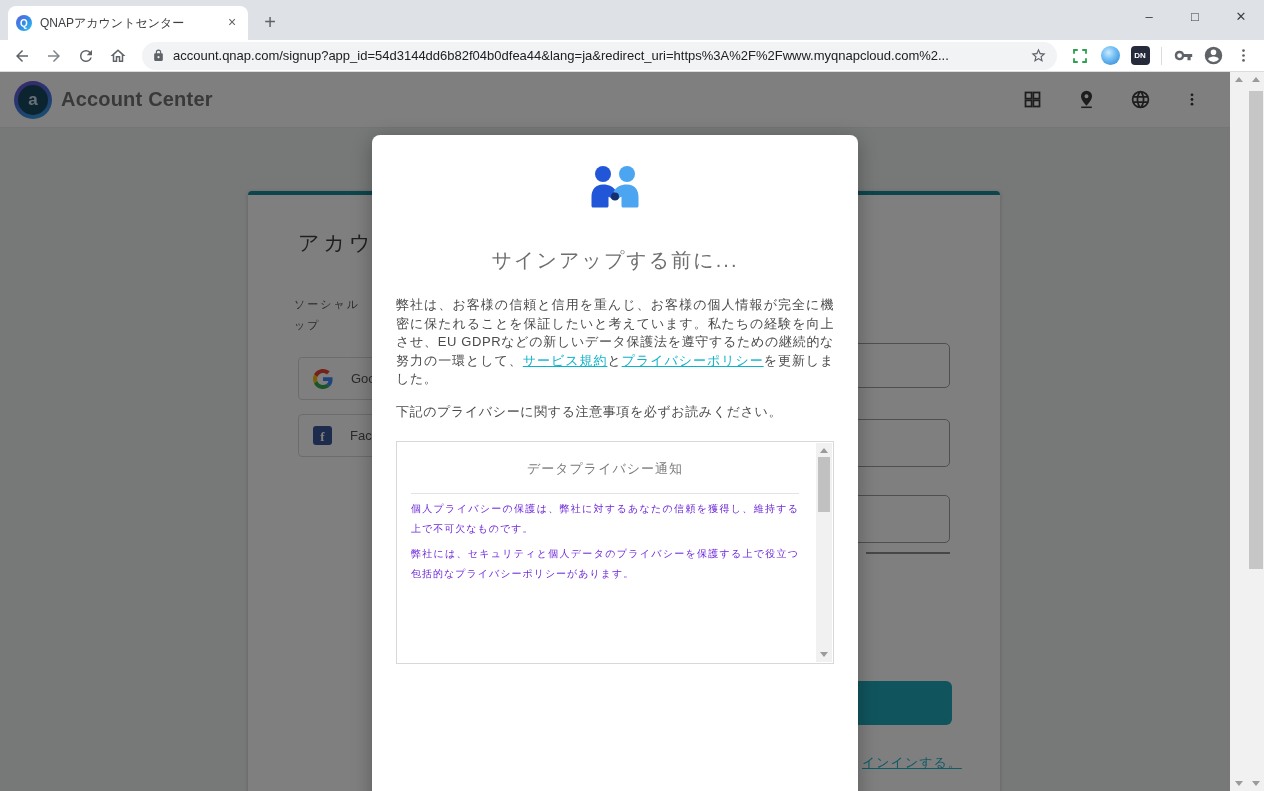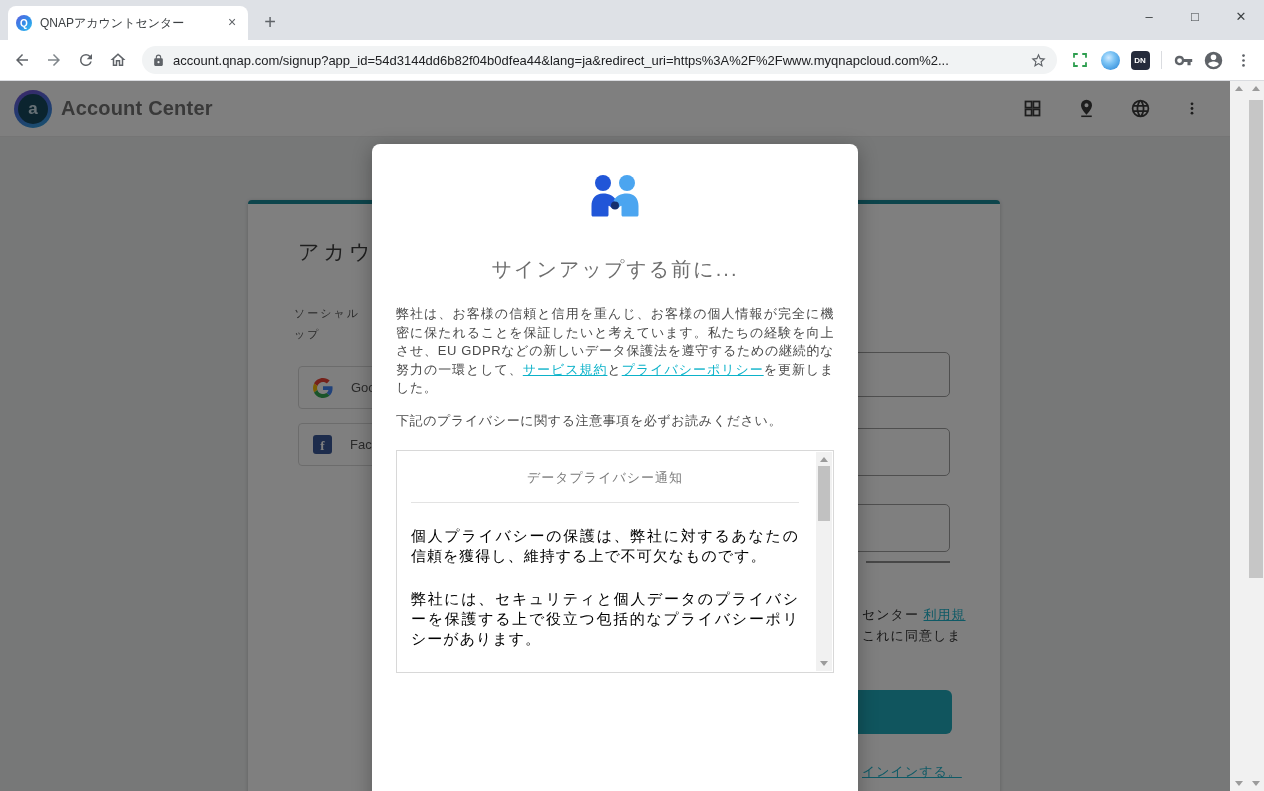--- a/index.html
+++ b/index.html
@@ -16,21 +16,21 @@
     color:#fff; font-size:10px; font-weight:bold; display:flex; align-items:center; justify-content:center; }
   .tab-title { font-size:12px; color:#3c4043; white-space:nowrap; overflow:hidden; flex:1; }
   .tab-close { font-size:14px; color:#5f6368; width:16px; height:16px; line-height:15px; text-align:center; border-radius:50%; }
   .newtab { width:28px; height:28px; margin:0 0 4px 8px; font-size:20px; color:#5f6368;
     display:flex; align-items:center; justify-content:center; border-radius:50%; }
   .win-controls { position:absolute; right:0; top:0; height:32px; display:flex; }
   .win-btn { width:46px; height:32px; display:flex; align-items:center; justify-content:center;
     font-size:13px; color:#3c4043; }
 
   
-  .toolbar { height:41px; background:#fff; display:flex; align-items:center; padding:0 8px; gap:4px;
+  .toolbar { height:32px; background:#fff; display:flex; align-items:center; padding:0 8px; gap:4px;
     border-bottom:1px solid #dadce0; flex:none; }
   .nav-btn { width:28px; height:28px; display:flex; align-items:center; justify-content:center; border-radius:50%; flex:none; }
   .nav-btn svg { width:18px; height:18px; }
   .urlbar { flex:1; height:28px; background:#f1f3f4; border-radius:14px; display:flex; align-items:center;
     padding:0 10px; gap:8px; margin:0 6px; min-width:0; }
   .urlbar svg { flex:none; }
   .url-text { font-size:13px; color:#202124; white-space:nowrap; overflow:hidden; flex:1; }
   .ext-btn { width:26px; height:26px; display:flex; align-items:center; justify-content:center; flex:none; }
   .ext-sep { width:1px; height:18px; background:#dadce0; margin:0 4px; flex:none; }
   .dn-badge { width:19px; height:19px; border-radius:4px; background:#252b3b; color:#fff;
@@ -80,21 +80,21 @@
   .hs-icon { display:block; margin:30px auto 0; width:64px; height:52px; }
   .modal-title { margin-top:30px; text-align:center; font-size:20px; color:#6e6e6e; letter-spacing:2px; }
   .modal p { font-size:13px; line-height:18.5px; color:#4a4a4a; text-align:justify; letter-spacing:.6px; }
   .m-p1 { margin-top:22px; }
   .m-p2 { margin-top:14px; }
   .m-link { color:#0cb2c9; text-decoration:underline; }
   .notice { margin-top:20px; height:223px; border:1px solid #d8d8d8; position:relative; overflow:hidden;
     padding:18px 34px 0 14px; }
   .notice-title { text-align:center; font-size:13px; color:#7a7a7a; letter-spacing:1px; }
   .notice-divider { border-top:1px solid #e3e3e3; margin-top:15px; }
-  .notice p { font-size:15px; line-height:20px; color:#000000; letter-spacing:1px; margin-top:23px; text-align:justify; }
+  .notice p { font-size:10px; line-height:20px; color:#6d28d9; letter-spacing:1px; margin-top:5px; text-align:justify; }
   .nsb { position:absolute; top:1px; right:1px; bottom:1px; width:16px; background:#f1f1f1; }
   .nsb-thumb { position:absolute; top:14px; left:2px; right:2px; height:55px; background:#c1c1c1; }
   .arr { position:absolute; left:50%; transform:translateX(-50%); width:0; height:0;
     border-left:4px solid transparent; border-right:4px solid transparent; }
   .arr-up { top:5px; border-bottom:5px solid #9b9b9b; }
   .arr-dn { bottom:5px; border-top:5px solid #9b9b9b; }
   .m-agree { margin-top:24px; }
 
   
   .sb { width:17px; background:#f1f1f1; position:relative; flex:none; }
@@ -226,24 +226,20 @@
           <span class="lbl">Goog</span>
         </div>
         <div class="social-btn f-btn">
           <span class="fb-sq">f</span>
           <span class="lbl">Faceb</span>
         </div>
         <div class="bg-input in1"></div>
         <div class="bg-input in2"></div>
         <div class="bg-input in3"></div>
         <div class="bg-divider"></div>
-        <div class="bg-terms">
-          <div><span>センター </span><span class="teal-link">利用規</span></div>
-          <div>これに同意しま</div>
-        </div>
         <button class="bg-teal-btn"></button>
         <div class="bg-signin">
           <span class="teal-link">インインする。</span>
         </div>
       </div>
 
       <div class="overlay"></div>
 
       <div class="modal">
         <svg class="hs-icon" viewBox="0 0 64 52">

